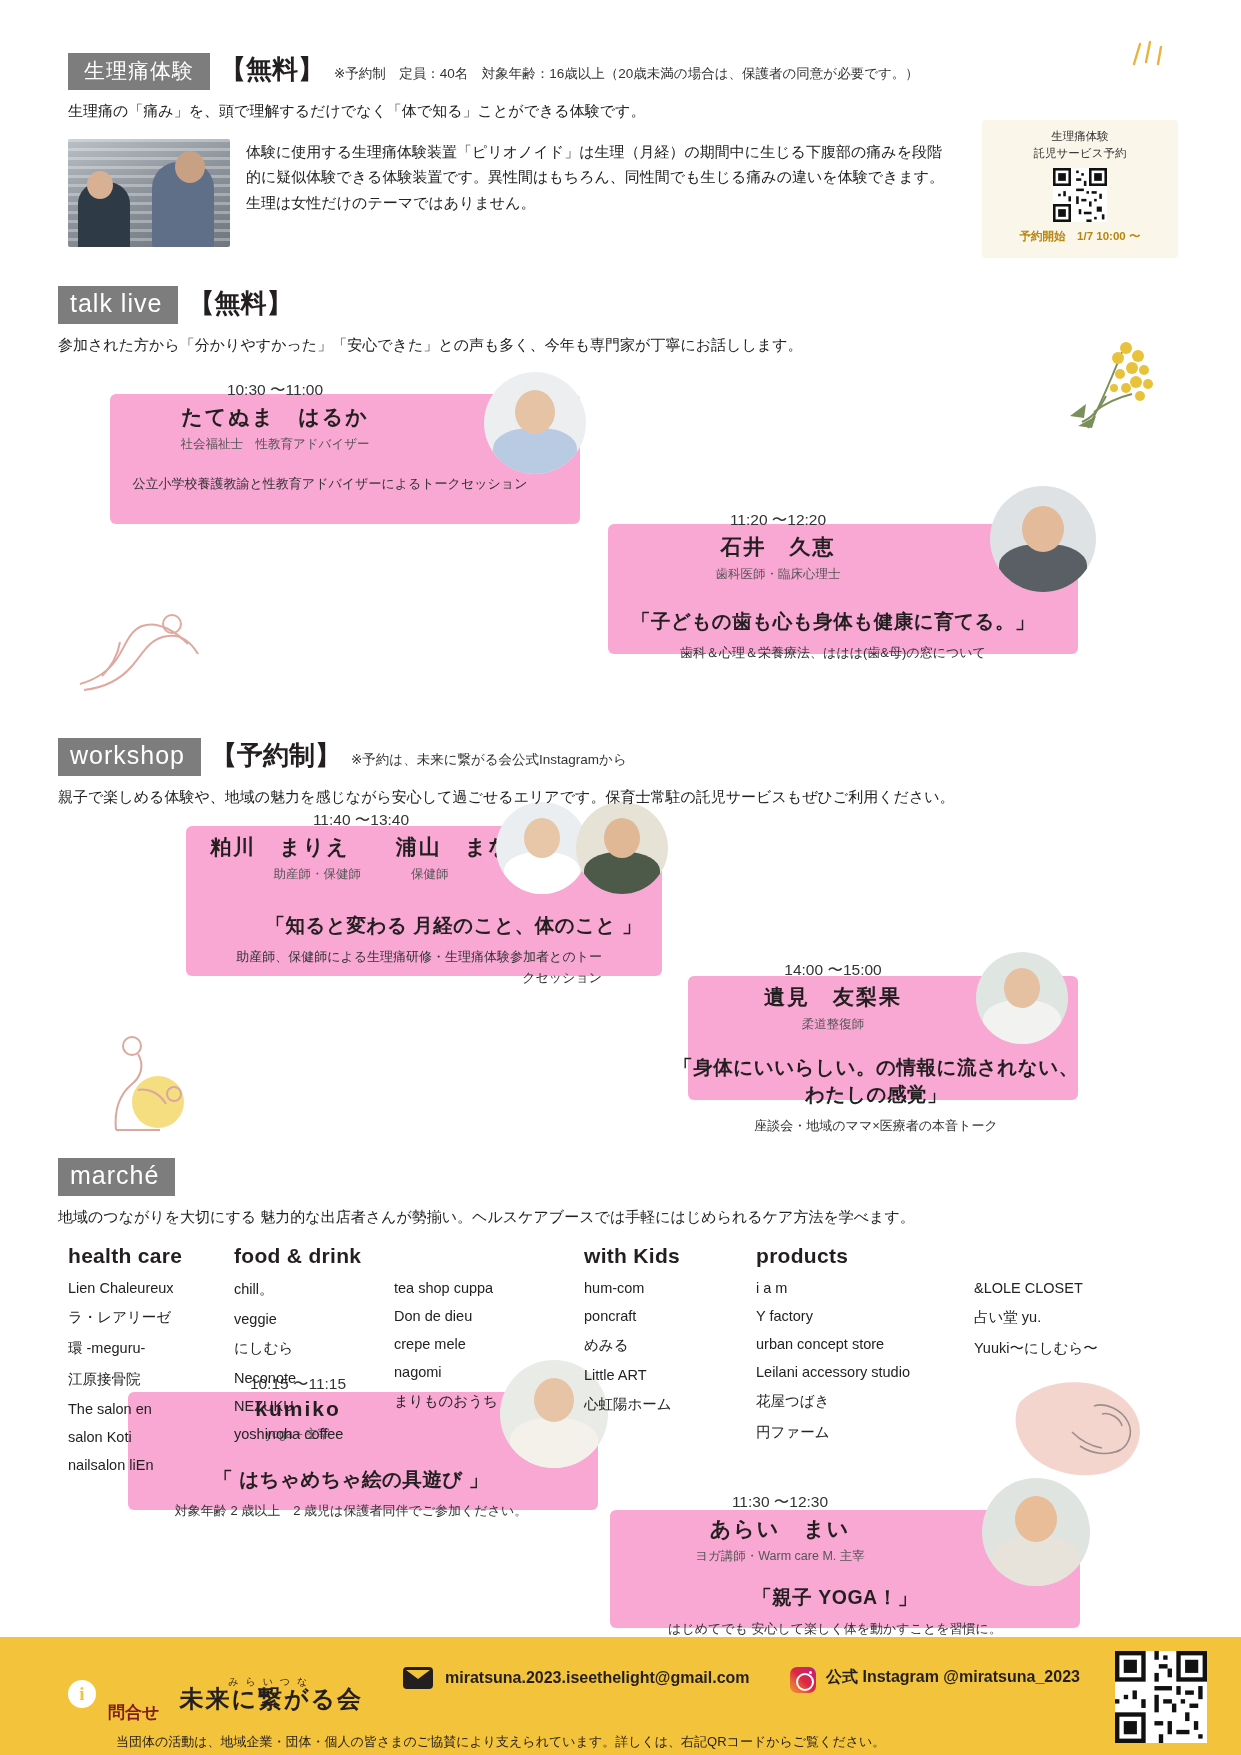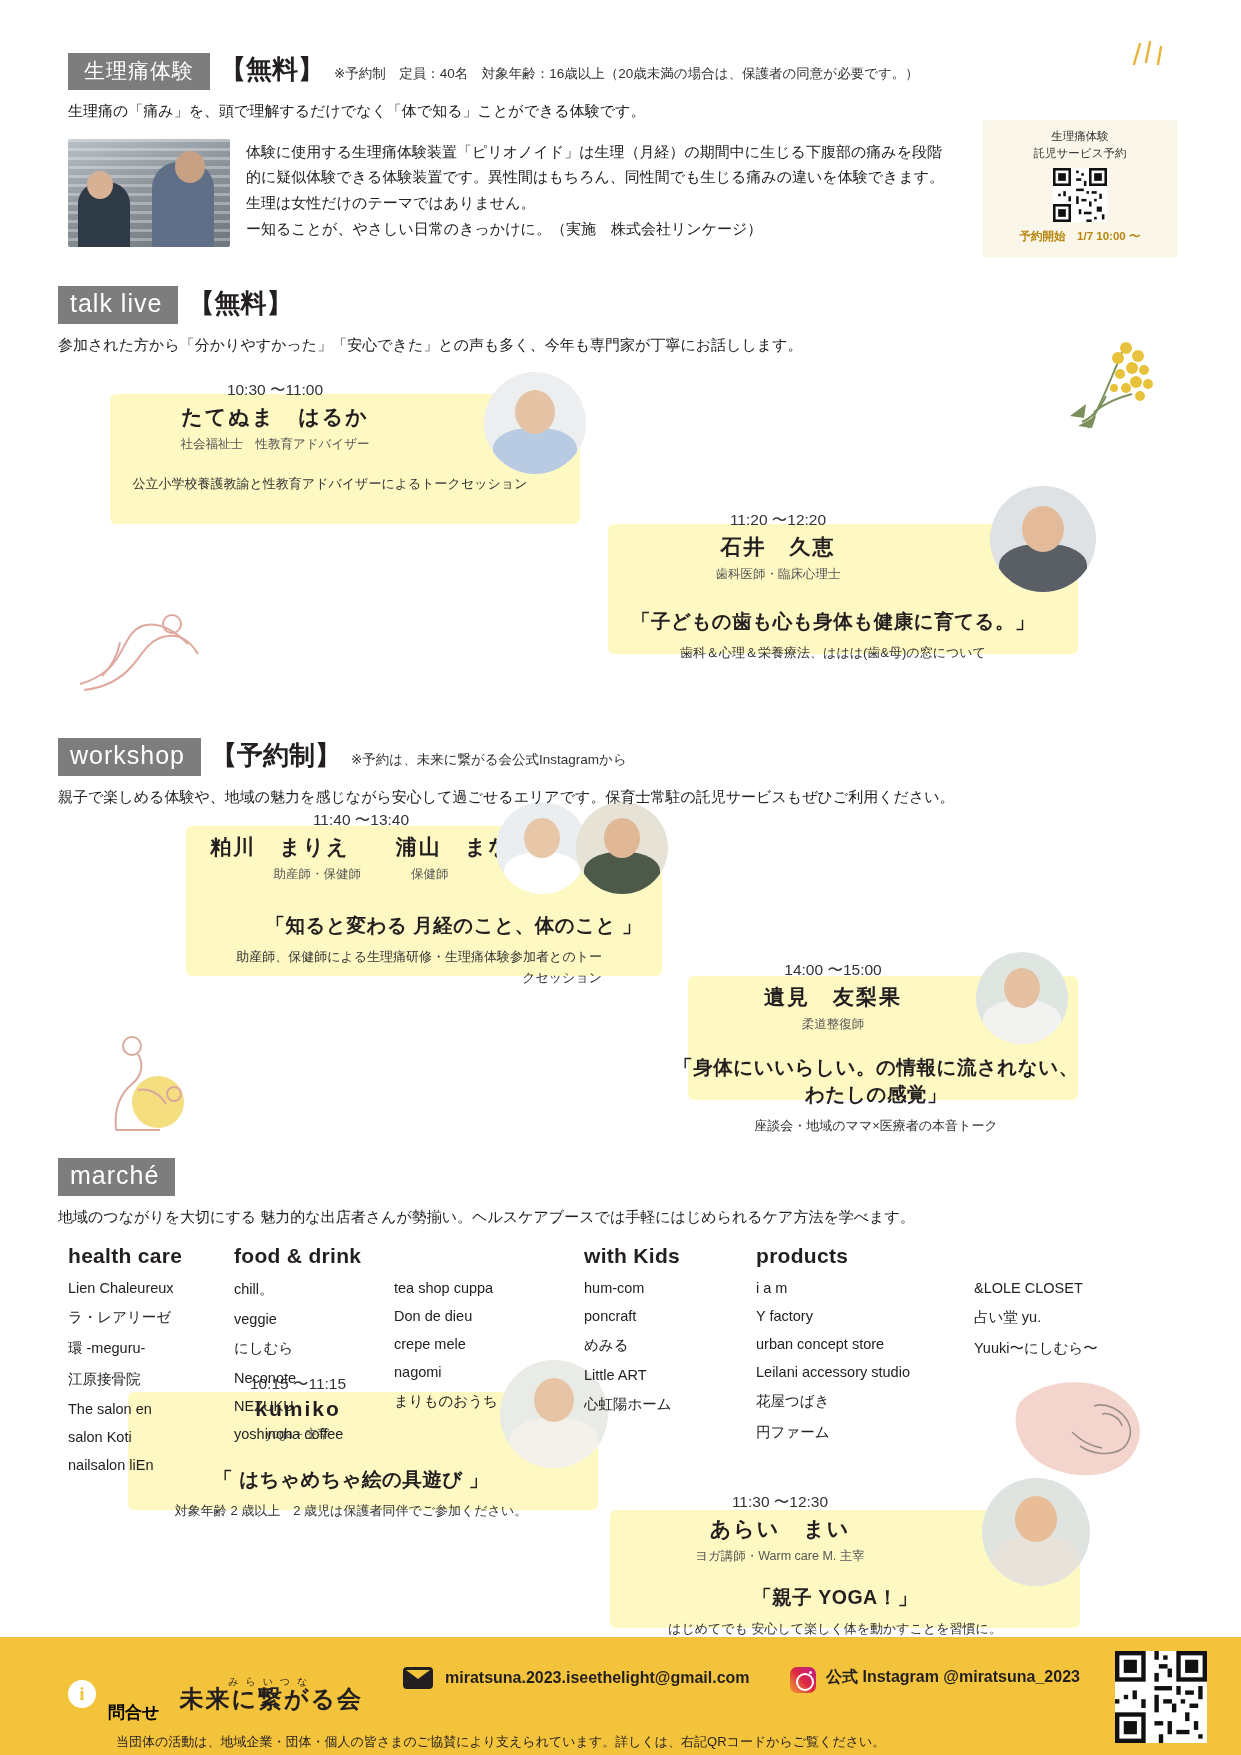--- a/index.html
+++ b/index.html
@@ -75,21 +75,21 @@
   }
   #qr-card .qc-title { font-size: 11.5px; line-height: 1.5; color: #333; }
   #qr-card .qr { width: 54px; height: 54px; margin: 5px auto 3px auto; }
   #qr-card .qc-start { font-size: 11.5px; color: #b8860b; font-weight: bold; }
   .sparks { position: absolute; right: 4px; top: 48px; width: 40px; height: 34px; }
 
   
   #sec-talk { position: absolute; left: 58px; top: 286px; width: 1120px; }
 
   .card {
-    background: #fef9c3;
+    background: #f9a8d4;
     border-radius: 6px;
     position: relative;
   }
   .t-time { font-size: 15.5px; color: #333; }
   .t-name { font-size: 21px; font-weight: bold; letter-spacing: 2px; margin-top: 2px; }
   .t-role { font-size: 12.5px; color: #555; margin-top: 5px; }
   .t-title { font-size: 19.5px; font-weight: bold; margin-top: 12px; letter-spacing: .5px; }
   .t-desc { font-size: 13px; color: #333; margin-top: 8px; line-height: 1.6; }
 
   .avatar { border-radius: 50%; overflow: hidden; position: relative; }
@@ -110,21 +110,21 @@
     position: absolute; left: 0; bottom: 0; width: 1241px; height: 118px;
     background: #f3c33c;
   }
   #footer .inner { position: relative; height: 100%; }
   .f-circle {
     width: 28px; height: 28px; border-radius: 50%; background: #ffffff;
     display: flex; align-items: center; justify-content: center;
     font-size: 19px; font-weight: bold; color: #f3c33c;
     font-family: "Liberation Serif", serif;
   }
-  .f-label { font-size: 17px; font-weight: bold; color: #000000; margin-top: 38px; }
+  .f-label { font-size: 17px; font-weight: bold; color: #7f1d1d; margin-top: 38px; }
   .f-org { font-size: 24px; font-weight: bold; letter-spacing: 2px; }
   .f-ruby { font-size: 10px; letter-spacing: 7px; }
   .f-mail { font-size: 16px; font-weight: bold; }
   .f-ig { font-size: 16px; font-weight: bold; }
   .f-note { font-size: 13px; margin-top: 20px; }
   .mail-icon {
     width: 30px; height: 22px; border-radius: 4px; background: #231f20; position: relative;
   }
   .mail-icon:after {
     content: ""; position: absolute; left: 3px; top: 3px;
@@ -163,21 +163,20 @@
     <div class="photo-rect">
       <div class="blinds"></div>
       <div class="p-man"></div>
       <div class="p-man-head"></div>
       <div class="p-woman"></div>
       <div class="p-woman-head"></div>
     </div>
     <div style="width:700px;">
       <div class="para">体験に使用する生理痛体験装置「ピリオノイド」は生理（月経）の期間中に生じる下腹部の痛みを段階的に疑似体験できる体験装置です。異性間はもちろん、同性間でも生じる痛みの違いを体験できます。</div>
       <div class="para">生理は女性だけのテーマではありません。</div>
-      <div class="para">ー知ることが、やさしい日常のきっかけに。（実施　株式会社リンケージ）</div>
     </div>
   </div>
 
   <div id="qr-card">
     <div class="qc-title">生理痛体験</div>
     <div class="qc-title">託児サービス予約</div>
     <svg class="qr" viewBox="0 0 21 21">
       <rect width="21" height="21" fill="#fff"></rect>
       <g fill="#111">
         <rect x="0" y="0" width="7" height="7"></rect>

